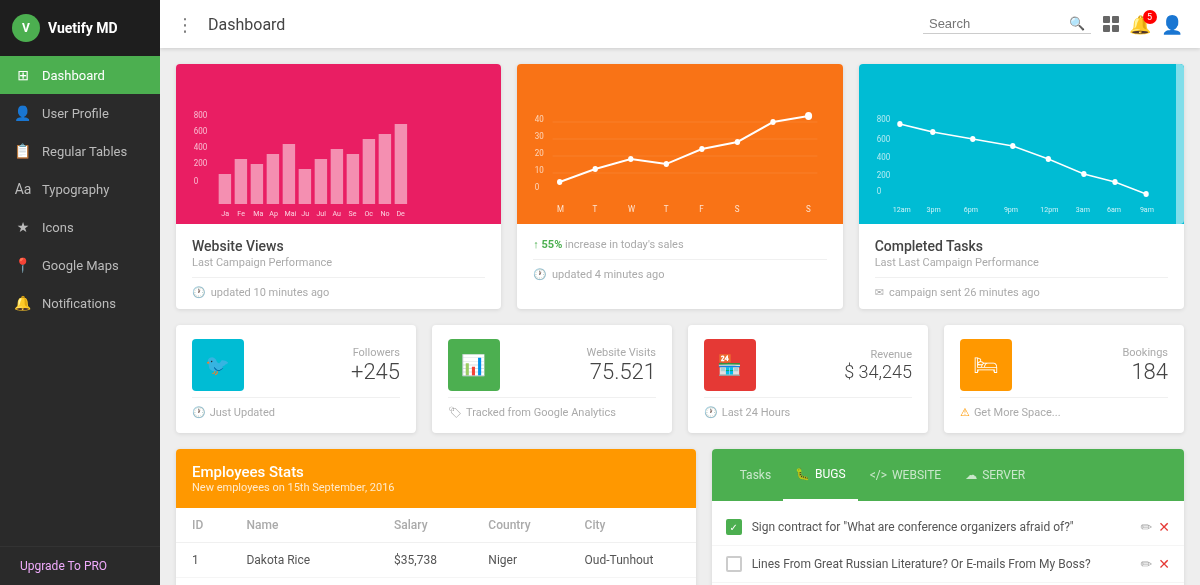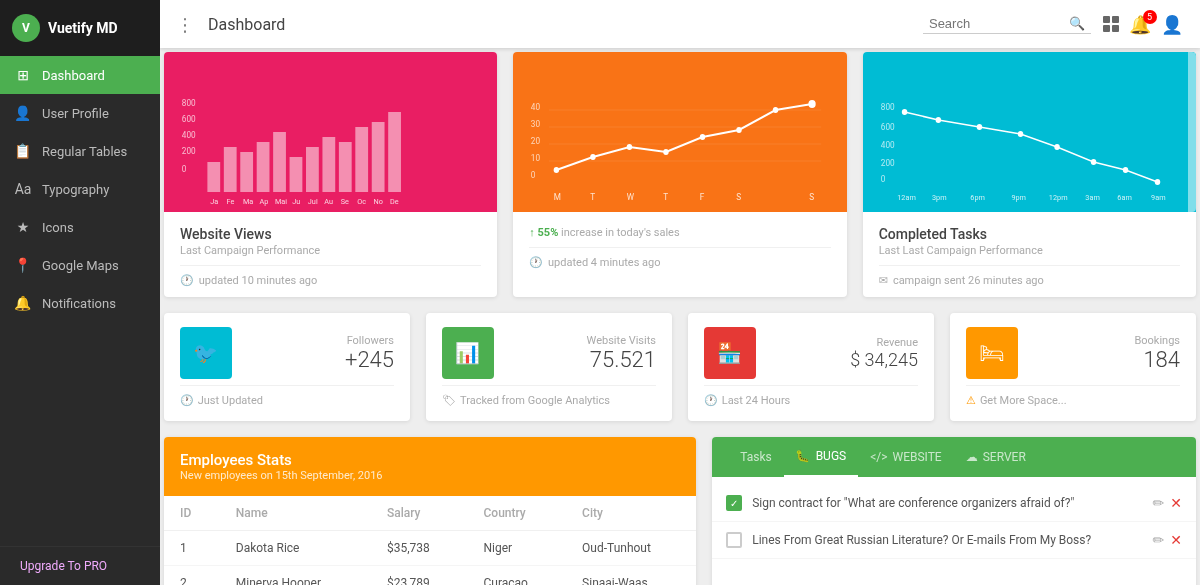--- a/index.html
+++ b/index.html
@@ -85,21 +85,21 @@
       width: 14px;
       height: 14px;
       display: flex;
       align-items: center;
       justify-content: center;
     }
     .grid-icon { display: grid; grid-template-columns: 1fr 1fr; gap: 2px; width: 16px; height: 16px; }
     .grid-icon span { background: #666; border-radius: 1px; }
 
     
-    .content { flex: 1; overflow-y: auto; padding: 4px; background: #eeeeee; }
+    .content { flex: 1; overflow-y: auto; padding: 16px; background: #eeeeee; }
 
     
     .cards-row { display: flex; gap: 16px; margin-bottom: 16px; }
 
     
     .chart-card {
       flex: 1;
       background: white;
       border-radius: 4px;
       overflow: hidden;
@@ -188,21 +188,21 @@
       background: white;
       border-radius: 4px;
       box-shadow: 0 1px 4px rgba(0,0,0,0.1);
       overflow: hidden;
     }
     .tasks-header {
       background: #4caf50;
       padding: 0 16px;
       display: flex;
       align-items: center;
-      height: 40px;
+      height: 52px;
     }
     .tasks-tab {
       color: rgba(255,255,255,0.7);
       padding: 0 12px;
       height: 100%;
       display: flex;
       align-items: center;
       font-size: 12px;
       cursor: pointer;
       gap: 5px;

